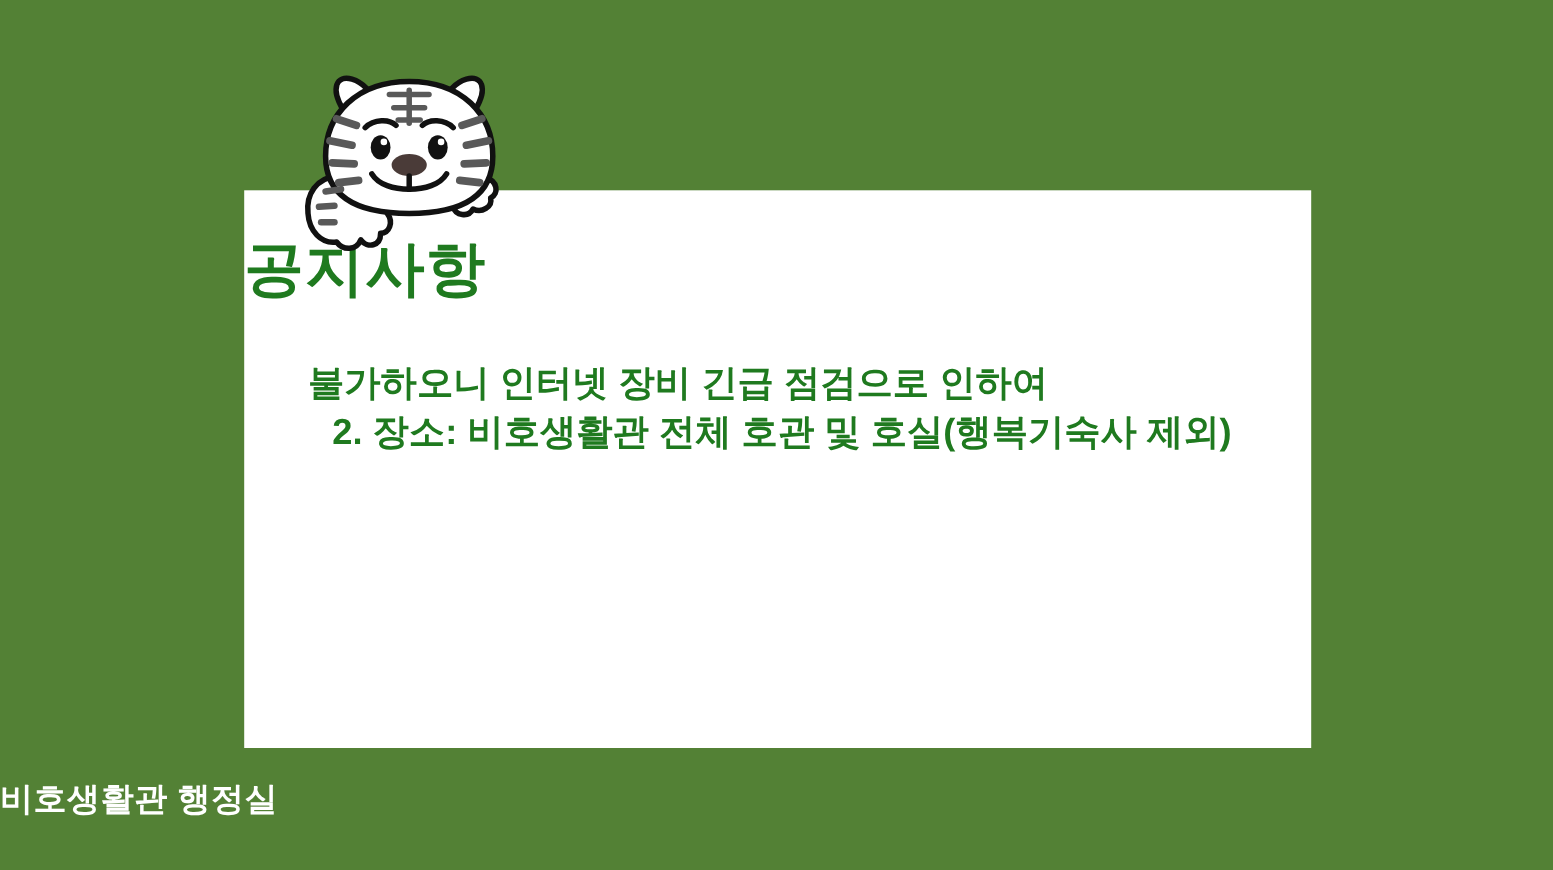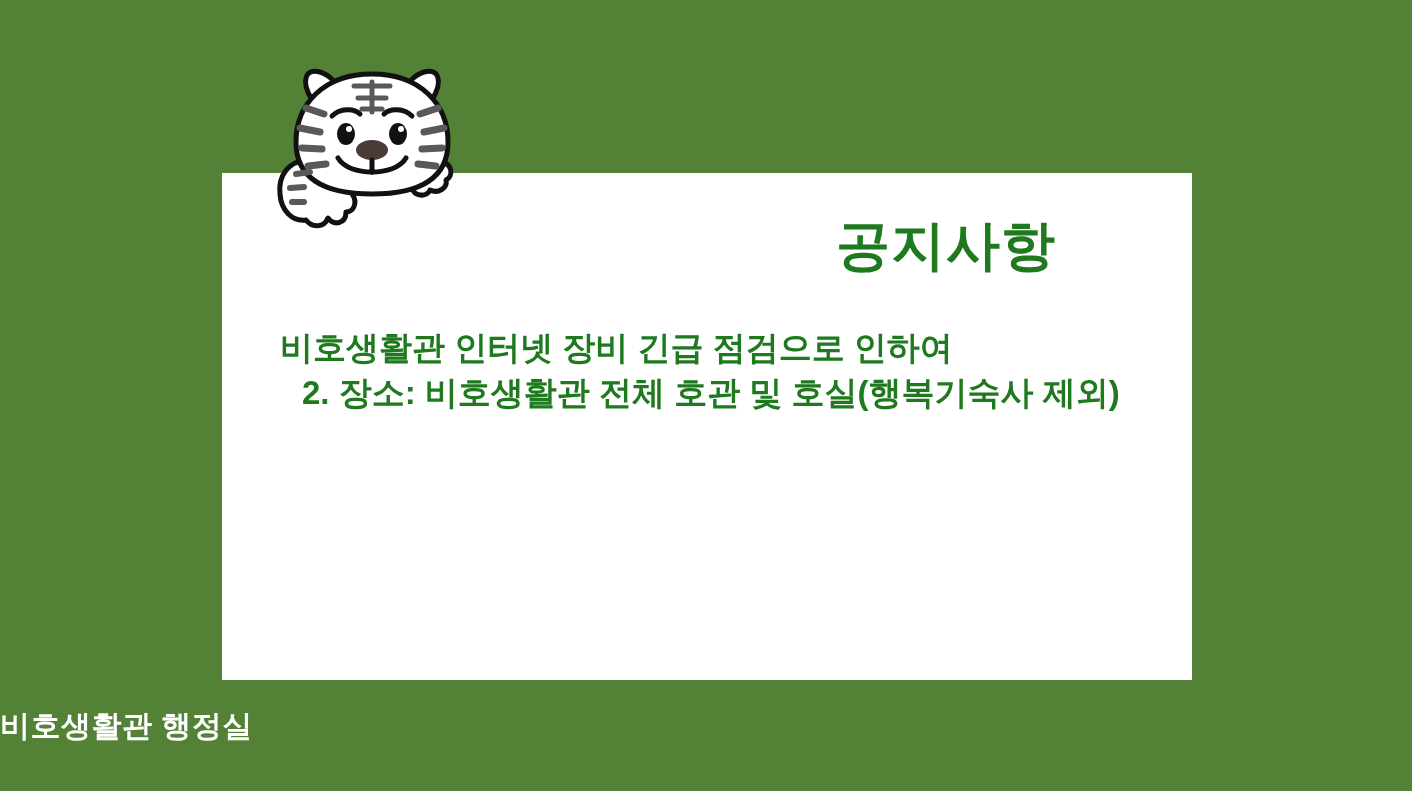--- a/index.html
+++ b/index.html
@@ -31,21 +31,21 @@
     height: 507px;
     background: #ffffff;
     z-index: 1;
   }
 
   #notice-title {
     position: absolute;
     left: 0;
     top: 41px;
     width: 834px;
-    text-align: right;
+    text-align: left;
     font-size: 54px;
     font-weight: bold;
     color: #1f7a1f;
     letter-spacing: 1px;
     line-height: 1.15;
     white-space: nowrap;
   }
 
   #notice-body {
     position: absolute;
@@ -97,21 +97,21 @@
 </head>
 <body>
 
 <div id="poster">
 
   <div id="notice-card">
 
     <div id="notice-title">공지사항</div>
 
     <div id="notice-body">
-      <div class="body-line">비호생활관 인터넷 장비 긴급 점검으로 인하여</div>
+      <div class="body-line">불가하오니 인터넷 장비 긴급 점검으로 인하여</div>
       <div class="body-line indented">2. 장소: 비호생활관 전체 호관 및 호실(행복기숙사 제외)</div>
     </div>
   </div>
 
   <div id="tiger-mascot">
     <svg viewBox="0 0 220 180" xmlns="http://www.w3.org/2000/svg">
       <g stroke="#111111" stroke-width="5" stroke-linejoin="round" stroke-linecap="round">
 
         <path d="M50 48 C38 28 44 16 58 20 C68 23 76 32 80 42 Z" fill="#ffffff"></path>
 

